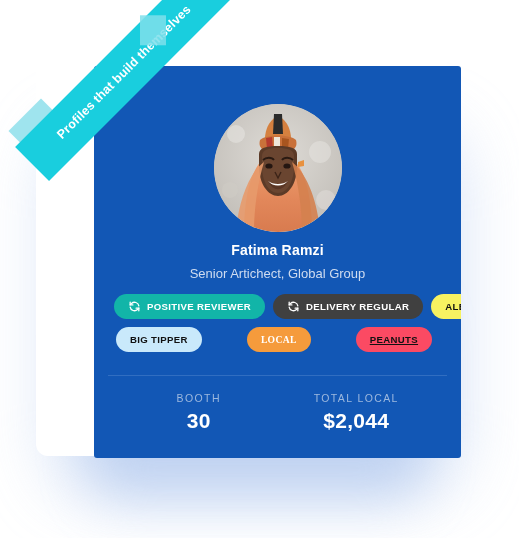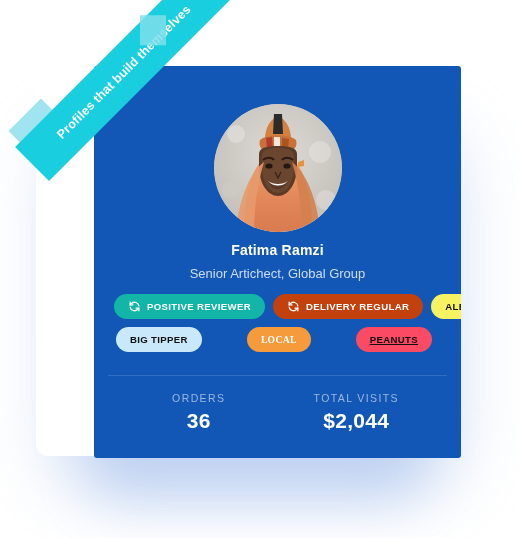--- a/index.html
+++ b/index.html
@@ -285,21 +285,21 @@
               <span class="pill-ico">
                 <svg viewBox="0 0 24 24" fill="none" stroke="currentColor" stroke-width="2.4" stroke-linecap="round">
                   <path d="M20 11a8 8 0 0 0-13.5-4.5L4 9"></path>
                   <path d="M4 13a8 8 0 0 0 13.5 4.5L20 15"></path>
                   <path d="M4 4v5h5"></path>
                   <path d="M20 20v-5h-5"></path>
                 </svg>
               </span>
               <span>POSITIVE REVIEWER</span>
             </span>
-            <span class="pill" style="background: #c2410c; color: rgb(255, 255, 255);">
+            <span class="pill" style="background: #404040; color: rgb(255, 255, 255);">
               <span class="pill-ico">
                 <svg viewBox="0 0 24 24" fill="none" stroke="currentColor" stroke-width="2.4" stroke-linecap="round">
                   <path d="M20 11a8 8 0 0 0-13.5-4.5L4 9"></path>
                   <path d="M4 13a8 8 0 0 0 13.5 4.5L20 15"></path>
                   <path d="M4 4v5h5"></path>
                   <path d="M20 20v-5h-5"></path>
                 </svg>
               </span>
               <span>DELIVERY REGULAR</span>
             </span>
@@ -320,25 +320,25 @@
             <span class="pill" style="background: rgb(98, 17, 206); color: rgb(255, 255, 255);">
               <span>PREFERS BOOTH 14</span>
             </span>
           </div>
         </div>
 
       <div class="divider"></div>
 
       <div class="stats" id="stats">
           <div class="stat">
-            <div class="stat-label">ORDERS</div>
-            <div class="stat-value">36</div>
+            <div class="stat-label">BOOTH</div>
+            <div class="stat-value">30</div>
           </div>
           <div class="stat">
-            <div class="stat-label">TOTAL VISITS</div>
+            <div class="stat-label">TOTAL LOCAL</div>
             <div class="stat-value">$2,044</div>
           </div>
         </div>
 
     </div>
   </div>
 
   <div class="ribbon-layer">
     <div class="ribbon-fold"></div>
     <div class="ribbon">

